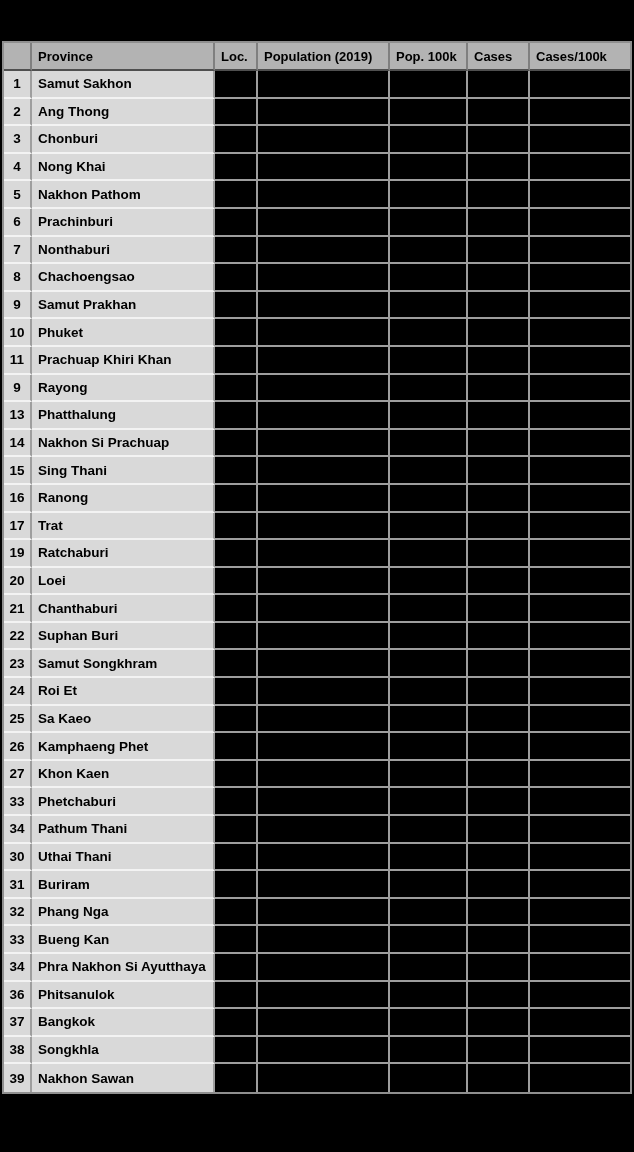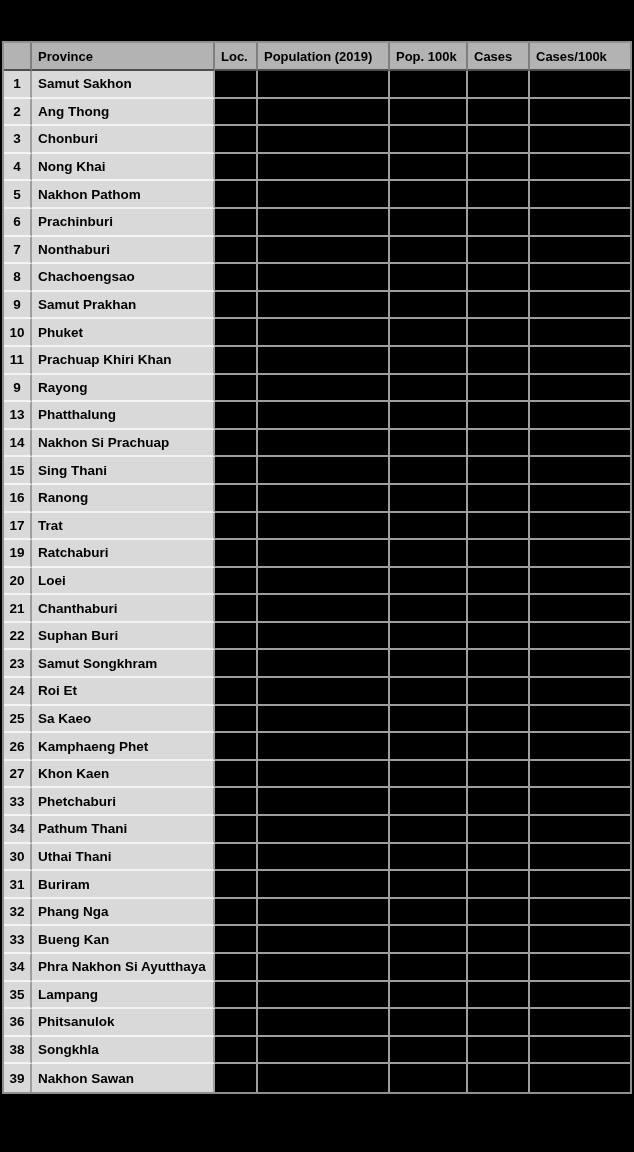--- a/index.html
+++ b/index.html
@@ -400,31 +400,31 @@
         <tr>
           <td class="col-index cell-label">34</td>
           <td class="col-province cell-label">Phra Nakhon Si Ayutthaya</td>
           <td class="col-loc cell-data"></td>
           <td class="col-population cell-data"></td>
           <td class="col-pop100k cell-data"></td>
           <td class="col-cases cell-data"></td>
           <td class="col-cases100k cell-data"></td>
         </tr>
         <tr>
-          <td class="col-index cell-label">35</td>
-          <td class="col-province cell-label">Lampang</td>
-          <td class="col-loc cell-data"></td>
-          <td class="col-population cell-data"></td>
-          <td class="col-pop100k cell-data"></td>
-          <td class="col-cases cell-data"></td>
-          <td class="col-cases100k cell-data"></td>
-        </tr>
-        <tr>
           <td class="col-index cell-label">36</td>
           <td class="col-province cell-label">Phitsanulok</td>
+          <td class="col-loc cell-data"></td>
+          <td class="col-population cell-data"></td>
+          <td class="col-pop100k cell-data"></td>
+          <td class="col-cases cell-data"></td>
+          <td class="col-cases100k cell-data"></td>
+        </tr>
+        <tr>
+          <td class="col-index cell-label">37</td>
+          <td class="col-province cell-label">Bangkok</td>
           <td class="col-loc cell-data"></td>
           <td class="col-population cell-data"></td>
           <td class="col-pop100k cell-data"></td>
           <td class="col-cases cell-data"></td>
           <td class="col-cases100k cell-data"></td>
         </tr>
         <tr>
           <td class="col-index cell-label">38</td>
           <td class="col-province cell-label">Songkhla</td>
           <td class="col-loc cell-data"></td>

